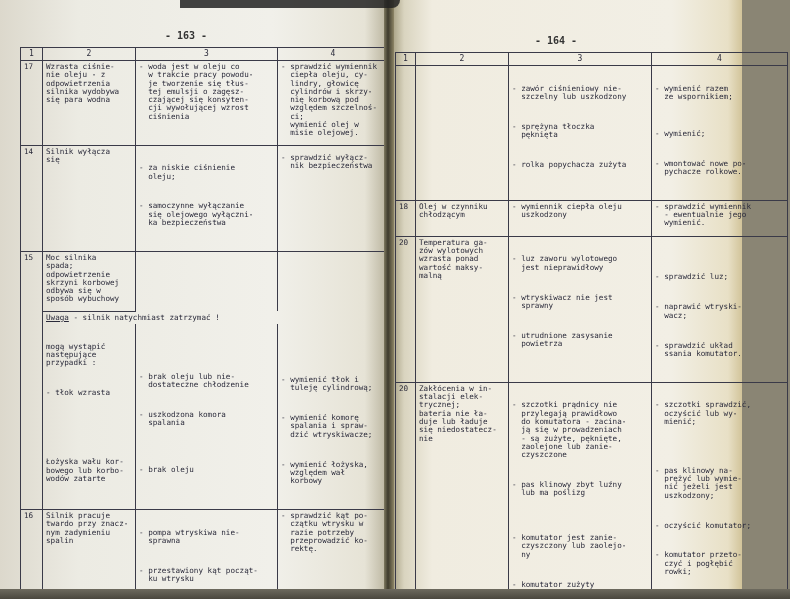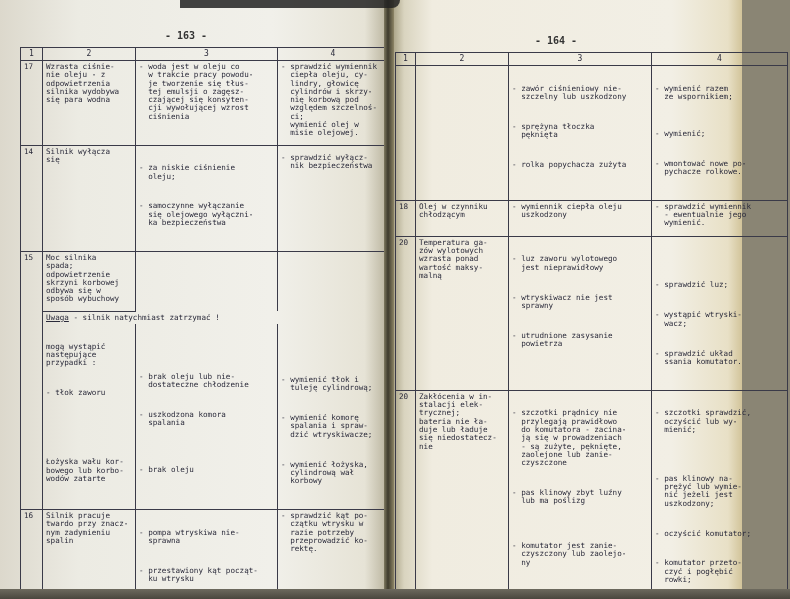--- a/index.html
+++ b/index.html
@@ -88,40 +88,40 @@
       <td style="border-bottom:none"></td>
     </tr>
     <tr>
       <td colspan="3" style="border-top:none;border-bottom:none;border-right:none"><u>Uwaga</u><span> - silnik natychmiast zatrzymać !</span></td>
     </tr>
     <tr style="height:140px">
       <td style="border-top:none">
         <span class="item">mogą wystąpić
 następujące
 przypadki :</span>
-        <span class="item" style="margin-bottom:44px">- tłok zaworu</span>
+        <span class="item" style="margin-bottom:44px">- tłok wzrasta</span>
         <span class="item">Łożyska wału kor-
 bowego lub korbo-
 wodów zatarte</span>
       </td>
       <td style="border-top:none;padding-top:32px">
         <span class="item">- brak oleju lub nie-
   dostateczne chłodzenie</span>
         <span class="item" style="margin-bottom:22px">- uszkodzona komora
   spalania</span>
         <span class="item">- brak oleju</span>
       </td>
       <td style="border-top:none;padding-top:35px">
         <span class="item">- wymienić tłok i
   tuleję cylindrową;</span>
         <span class="item">- wymienić komorę
   spalania i spraw-
   dzić wtryskiwacze;</span>
         <span class="item">- wymienić łożyska,
-  cylindrową wał
+  względem wał
   korbowy</span>
       </td>
     </tr>
     <tr style="height:48px">
       <td class="num">16</td>
       <td>Silnik pracuje
 twardo przy znacz-
 nym zadymieniu
 spalin</td>
       <td>
@@ -193,23 +193,23 @@
 wartość maksy-
 malną</td>
       <td>
         <span class="item">- luz zaworu wylotowego
   jest nieprawidłowy</span>
         <span class="item">- wtryskiwacz nie jest
   sprawny</span>
         <span class="item">- utrudnione zasysanie
   powietrza</span>
       </td>
-      <td style="padding-top:28px">
+      <td style="padding-top:20px">
         <span class="item">- sprawdzić luz;</span>
-        <span class="item">- wystąpić wtryski-
+        <span class="item">- naprawić wtryski-
   wacz;</span>
         <span class="item">- sprawdzić układ
   ssania komutator.</span>
       </td>
     </tr>
     <tr style="height:268px">
       <td class="num">20</td>
       <td>Zakłócenia w in-
 stalacji elek-
 trycznej;

